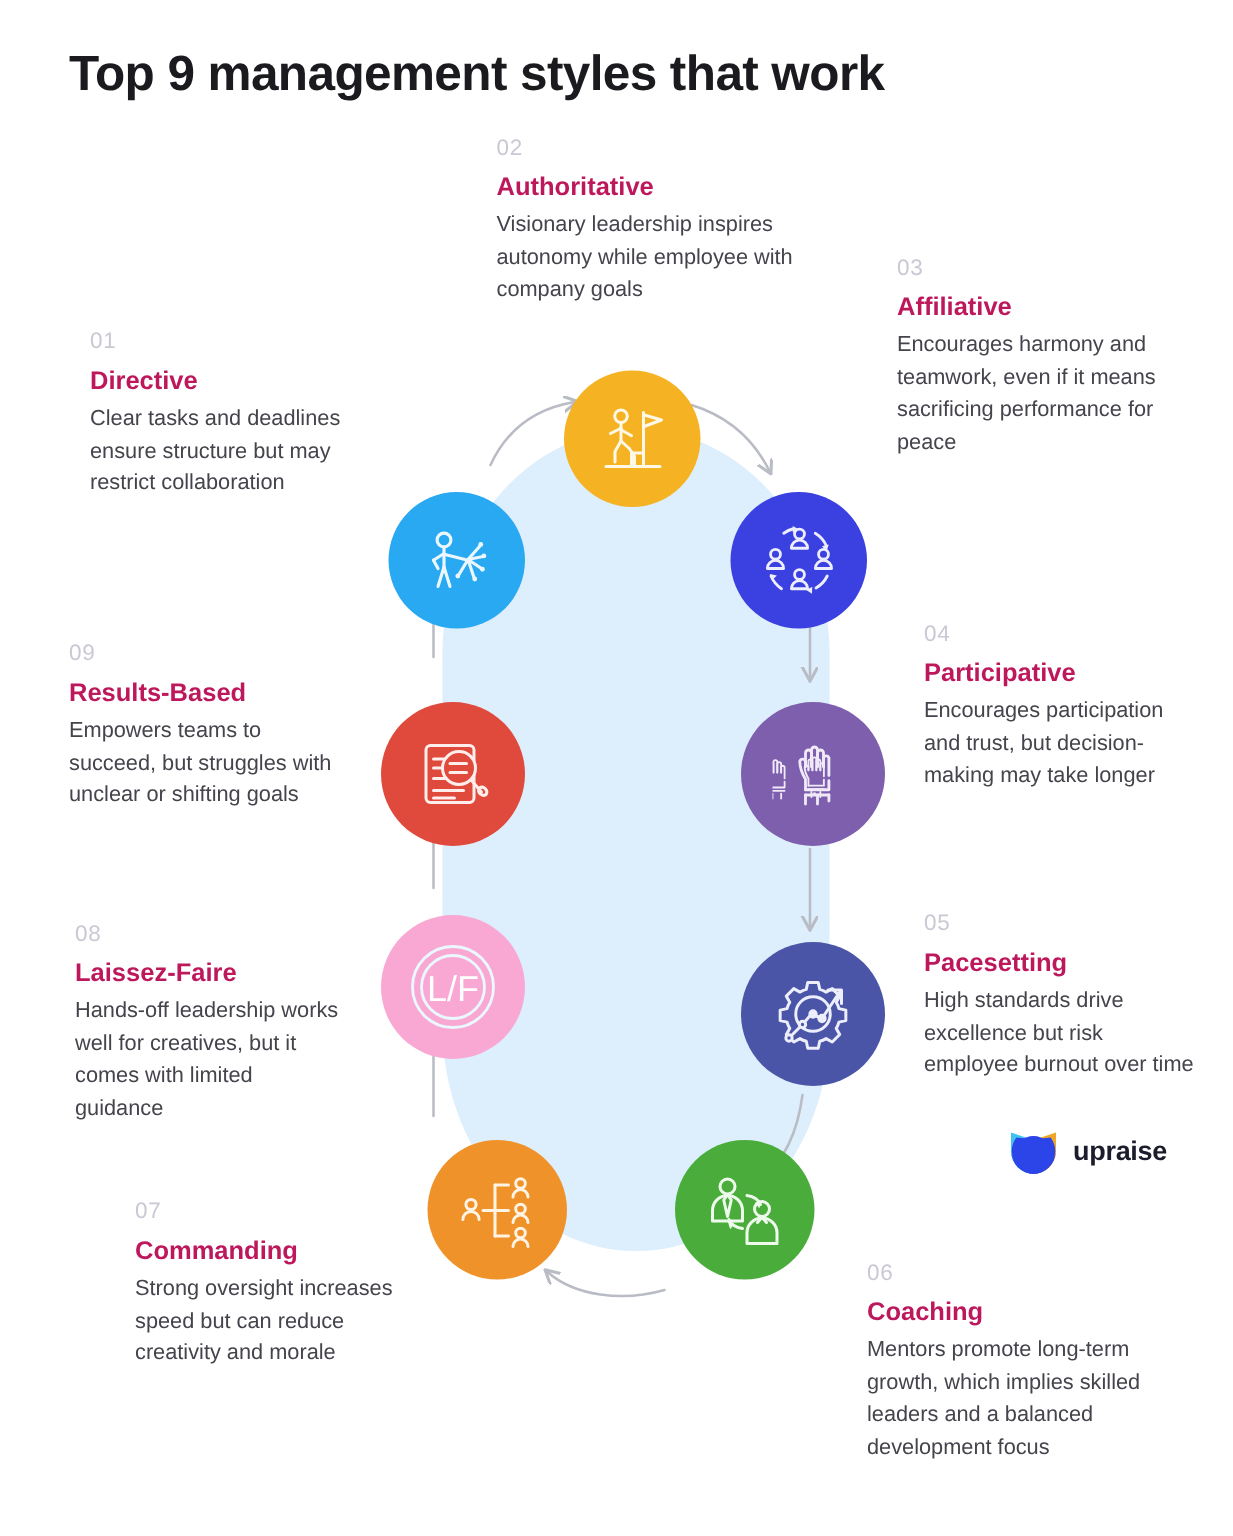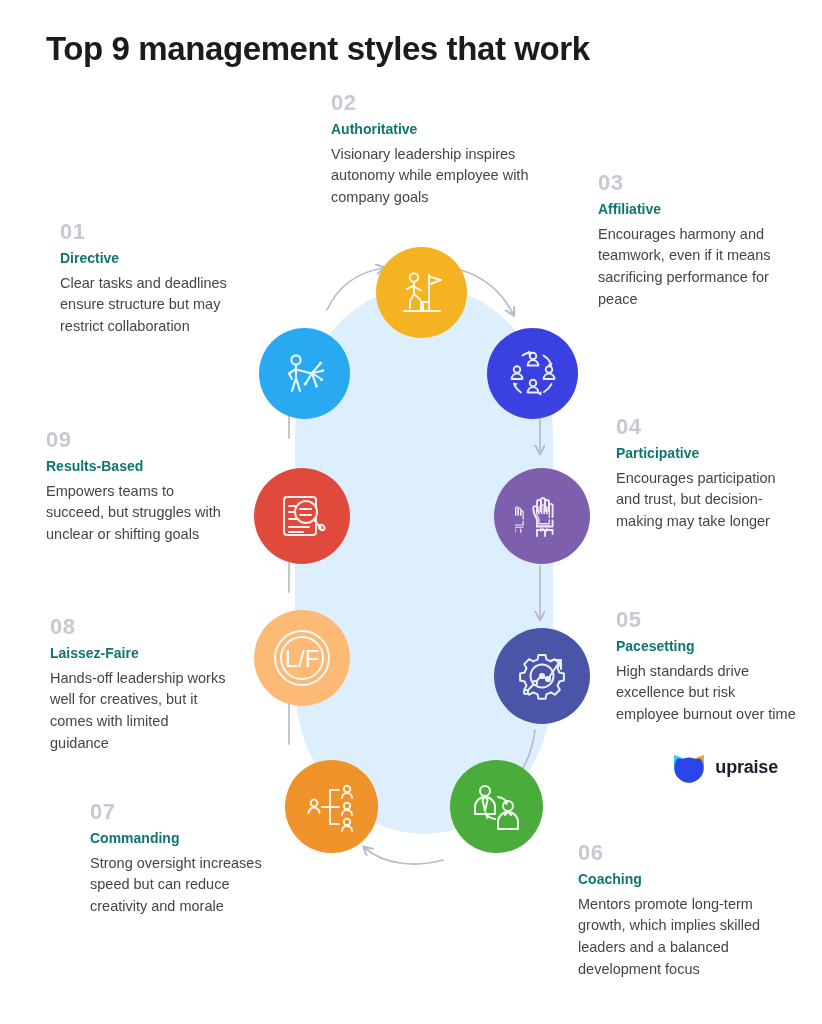--- a/index.html
+++ b/index.html
@@ -48,31 +48,31 @@
     border-radius: 50%;
     display: flex;
     align-items: center;
     justify-content: center;
   }
   .node svg { display: block; }
 
   
   .block { position: absolute; }
   .num {
-    font-size: 22px;
-    font-weight: 700;
+    font-size: 15px;
+    font-weight: 400;
     color: #c9c9d4;
     letter-spacing: 0.5px;
     line-height: 1.1;
     margin-bottom: 6px;
   }
   .name {
-    font-size: 14px;
+    font-size: 17px;
     font-weight: 700;
-    color: #0f766e;
+    color: #be185d;
     line-height: 1.25;
     margin-bottom: 5px;
   }
   .desc {
     font-size: 14.5px;
     font-weight: 400;
     color: #44444c;
     line-height: 1.50;
   }
 
@@ -256,21 +256,21 @@
             <path d="M6 22 v-3.5 a2 2 0 0 0 -3.8 0 c0 4 2 9 3.8 12 v7"></path>
             <path d="M6 37.5 h15.6 v-6"></path>
             <path d="M6 41 h15.6"></path>
             <path d="M9 44 v5"></path>
             <path d="M18 44 v5"></path>
           </g>
         </g>
       </svg>
     </div>
 
-    <div class="node" style="left:7px; top:362px; width:96px; height:96px; background:#fdba74;">
+    <div class="node" style="left:7px; top:362px; width:96px; height:96px; background:#f9a8d4;">
       <svg width="62" height="62" viewBox="0 0 62 62">
         <circle cx="31" cy="31" r="27" fill="none" stroke="#eaf9ff" stroke-width="1.9"></circle>
         <circle cx="31" cy="31" r="21" fill="none" stroke="#eaf9ff" stroke-width="1.9"></circle>
         <text x="31" y="40" text-anchor="middle" fill="#ffffff" font-family="Liberation Sans, sans-serif" font-size="24">L/F</text>
       </svg>
     </div>
 
     <div class="node" style="left:247px; top:380px; width:96px; height:96px; background:#4A55A8;">
       <svg width="54" height="54" viewBox="0 0 54 54">
         <g fill="none" stroke="#eceefb" stroke-width="2" stroke-linecap="round" stroke-linejoin="round">

